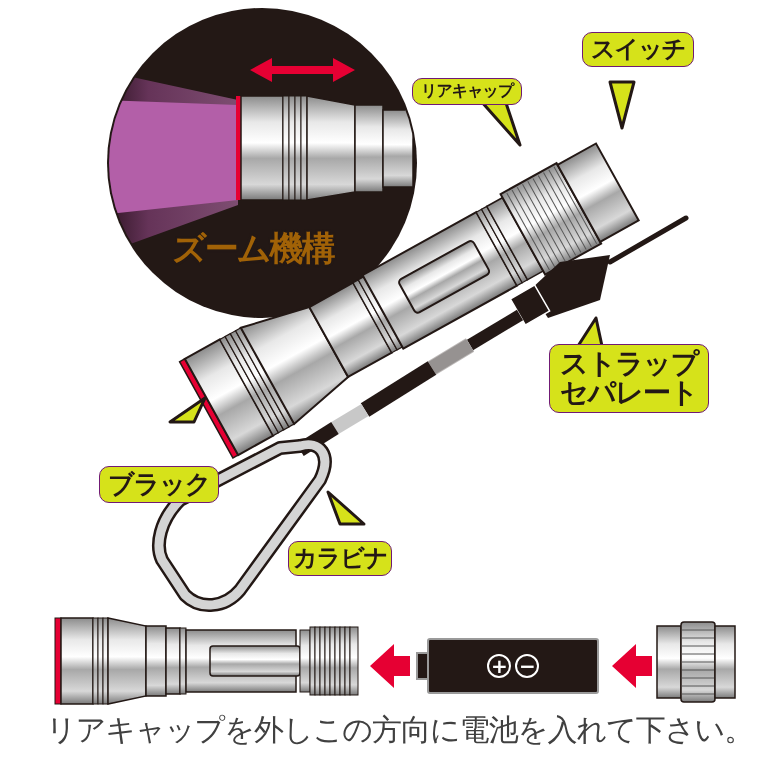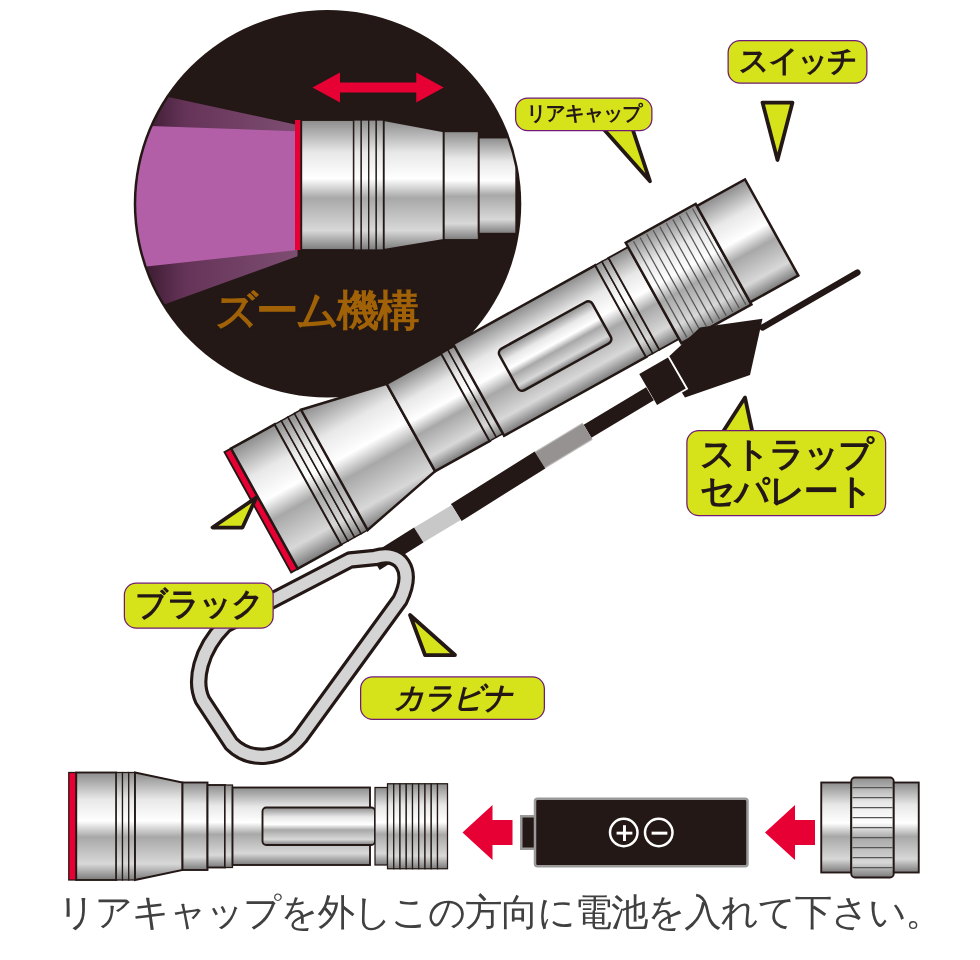--- a/index.html
+++ b/index.html
@@ -206,21 +206,21 @@
 
 <div class="callout" style="left:549px; top:344px; font-size:28px; padding:4px 10px;">
   <div>ストラップ</div>
   <div>セパレート</div>
 </div>
 
 <div class="callout" style="left:99px; top:418px; font-size:26px; padding:4px 8px;margin-top:48px;">
   <div>ブラック</div>
 </div>
 
-<div class="callout" style="left:288px; top:541px; font-size:24px; padding:4px 26px;font-style:italic;">
+<div class="callout" style="left:288px; top:541px; font-size:24px; padding:4px 4px;">
   <span>カラビナ</span>
 </div>
 
 <div class="battery-tip"></div>
 <div class="battery">
   <span class="terminal">+</span>
   <span class="terminal">−</span>
 </div>
 
 <div class="instruction">リアキャップを外しこの方向に電池を入れて下さい。</div>

